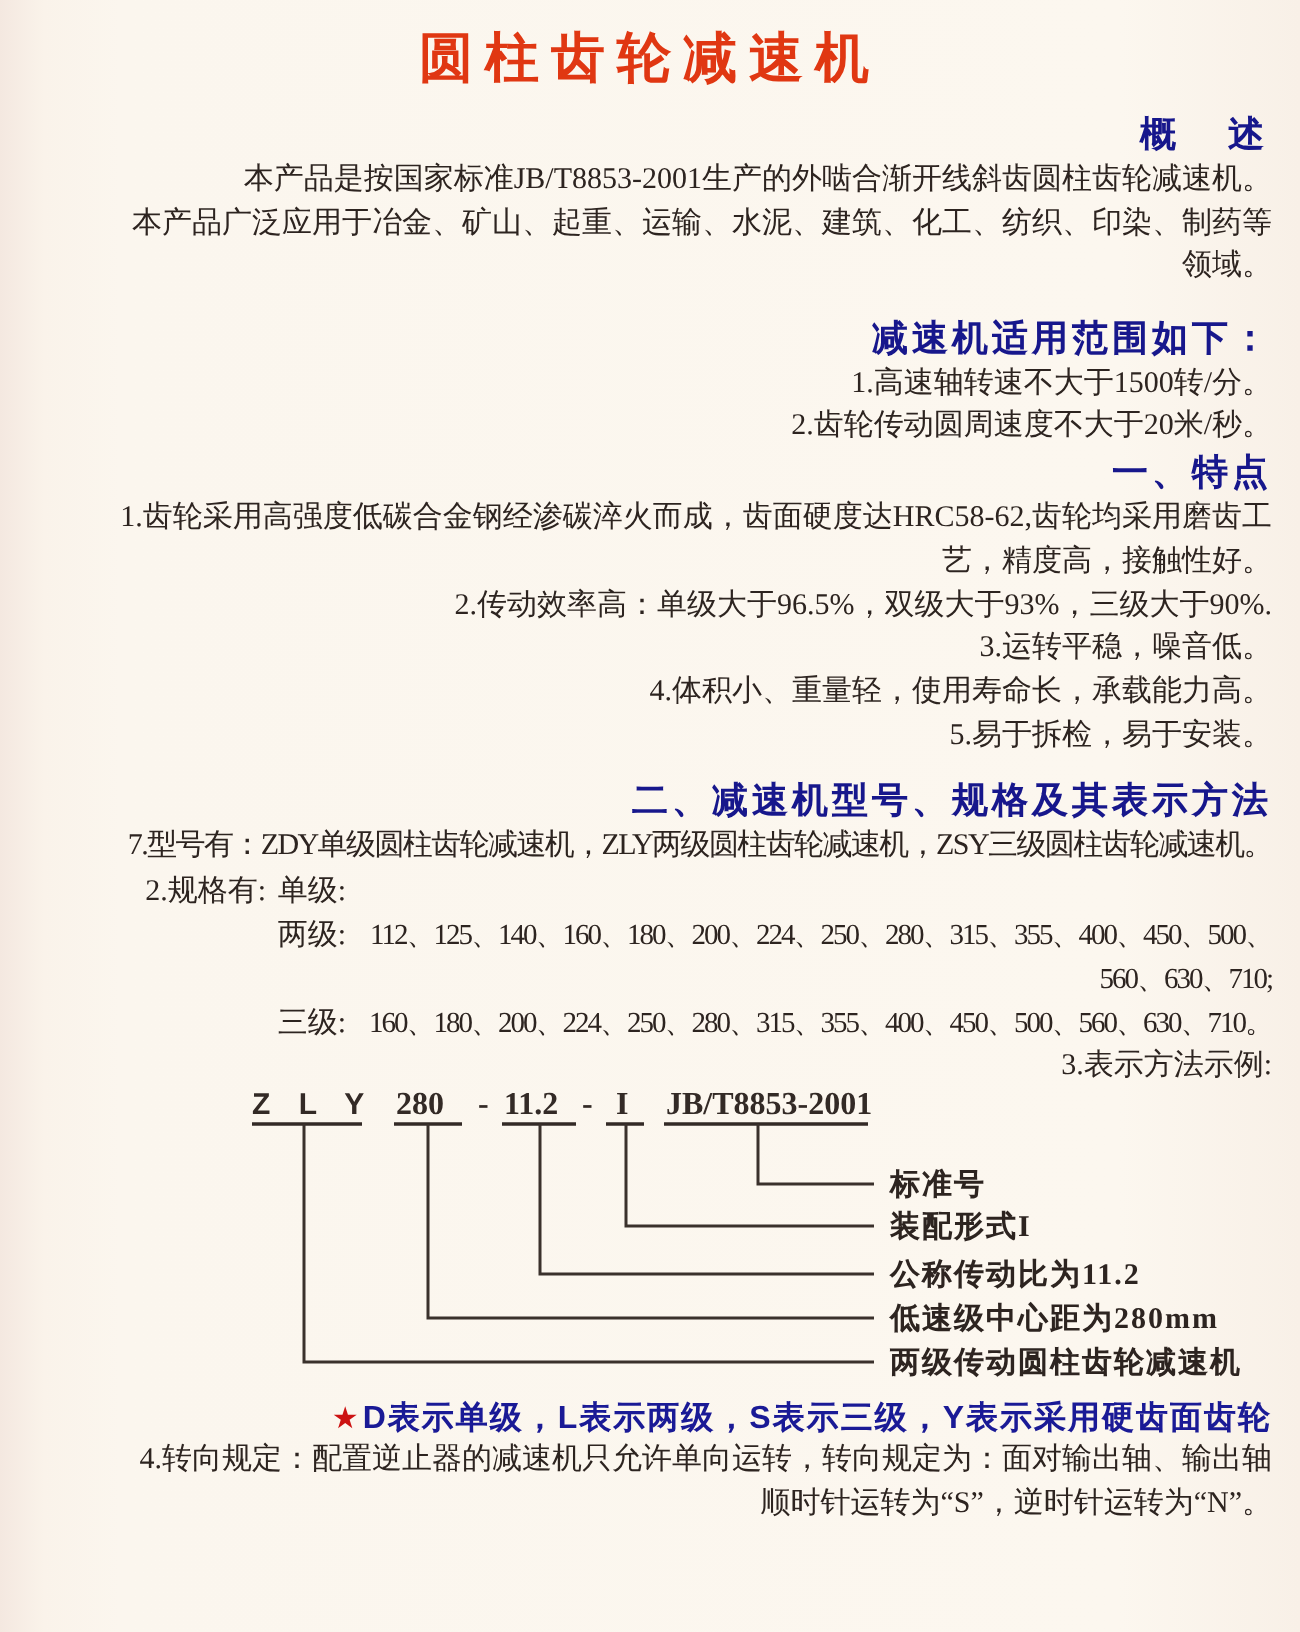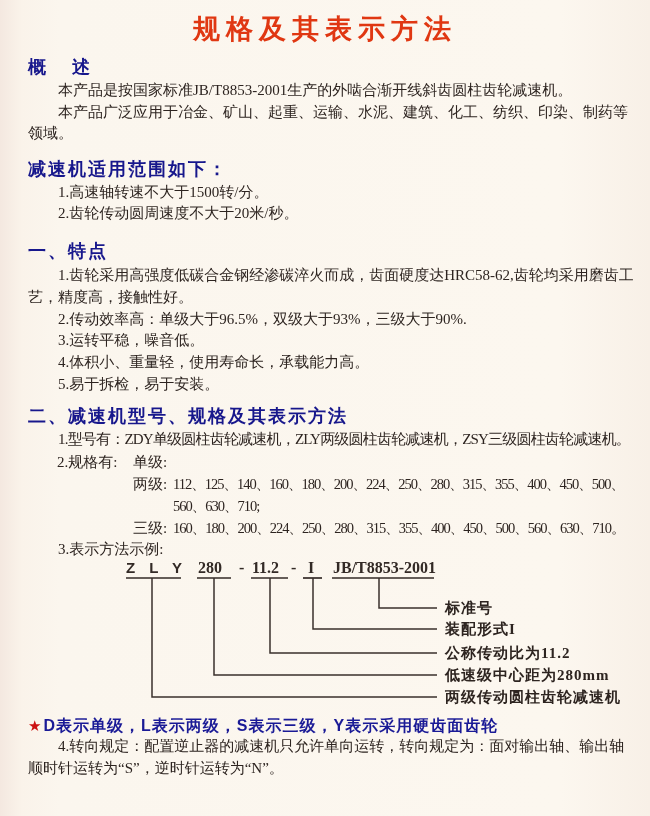--- a/index.html
+++ b/index.html
@@ -2,36 +2,36 @@
 <html><head>
 <meta charset="utf-8">
 <style>
   html,body { margin:0; padding:0; }
   .page {
     width:650px; height:816px; position:relative; overflow:hidden;
     background: linear-gradient(90deg,#f4e8e0 0px,#faf3ea 22px,#fbf6ee 60px,#fcf7ef 560px,#f8f0e7 650px);
     font-family:"Liberation Serif","DejaVu Serif",serif;
     color:#2d2420; font-size:15px;
   }
-  .content { padding:0 14px 0 28px; }
+  .content { padding:0 14px 0 28px;text-align:right; }
 
   .doc-title {
     margin:12px 0 0; text-align:center;
     font-family:"Liberation Sans","DejaVu Sans",sans-serif;
     font-size:27px; font-weight:bold; color:#e03712;
     letter-spacing:6px; line-height:34px;
   }
   h2.sec {
     margin:0; font-family:"Liberation Sans","DejaVu Sans",sans-serif;
     font-size:18px; font-weight:bold; color:#17178c;
     letter-spacing:2px; line-height:22px;
   }
   #overview-heading { margin-top:10px; letter-spacing:4px; }
   #scope-heading    { margin-top:13px; }
-  #features-heading { margin-top:16px;font-family:Liberation Mono, monospace; }
+  #features-heading { margin-top:0; }
   #models-heading   { margin-top:9px; }
 
   p.body { margin:0; line-height:21.5px; text-indent:2em; }
   p.item { margin:0; line-height:21.8px; text-indent:2em; }
   p.first { margin-top:2px; }
   p.tight { white-space:nowrap; letter-spacing:-0.8px; }
 
   .spec-row { display:flex; line-height:22px;font-family:Liberation Serif, serif; }
   .spec-cell-prefix { flex:0 0 105px; padding-left:29px; box-sizing:border-box; white-space:nowrap; }
   .spec-cell-label  { flex:0 0 40px; white-space:nowrap; }
@@ -51,21 +51,21 @@
     letter-spacing:1px; line-height:20px;
   }
   .star { color:#cc1212; margin-right:1px; font-size:15px; }
   .rotation { margin-top:2px; }
 </style>
 </head>
 <body>
 
 <div class="page">
 
-  <h1 class="doc-title">规格及其表示方法</h1>
+  <h1 class="doc-title">圆柱齿轮减速机</h1>
 
   <div class="content">
 
     <section>
       <h2 class="sec" id="overview-heading">概　述</h2>
       <p class="body first">本产品是按国家标准JB/T8853-2001生产的外啮合渐开线斜齿圆柱齿轮减速机。</p>
       <p class="body">本产品广泛应用于冶金、矿山、起重、运输、水泥、建筑、化工、纺织、印染、制药等领域。</p>
     </section>
 
     <section>
@@ -78,21 +78,21 @@
       <h2 class="sec" id="features-heading">一、特点</h2>
       <p class="item first">1.齿轮采用高强度低碳合金钢经渗碳淬火而成，齿面硬度达HRC58-62,齿轮均采用磨齿工艺，精度高，接触性好。</p>
       <p class="item">2.传动效率高：单级大于96.5%，双级大于93%，三级大于90%.</p>
       <p class="item">3.运转平稳，噪音低。</p>
       <p class="item">4.体积小、重量轻，使用寿命长，承载能力高。</p>
       <p class="item">5.易于拆检，易于安装。</p>
     </section>
 
     <section>
       <h2 class="sec" id="models-heading">二、减速机型号、规格及其表示方法</h2>
-      <p class="item first tight">1.型号有：ZDY单级圆柱齿轮减速机，ZLY两级圆柱齿轮减速机，ZSY三级圆柱齿轮减速机。</p>
+      <p class="item first tight">7.型号有：ZDY单级圆柱齿轮减速机，ZLY两级圆柱齿轮减速机，ZSY三级圆柱齿轮减速机。</p>
 
       <div class="spec-row">
         <span class="spec-cell-prefix">2.规格有:</span>
         <span class="spec-cell-label">单级:</span>
       </div>
       <div class="spec-row">
         <span class="spec-cell-prefix"></span>
         <span class="spec-cell-label">两级:</span>
         <span class="spec-cell-vals">
           <div class="spec-line">112、125、140、160、180、200、224、250、280、315、355、400、450、500、</div>

